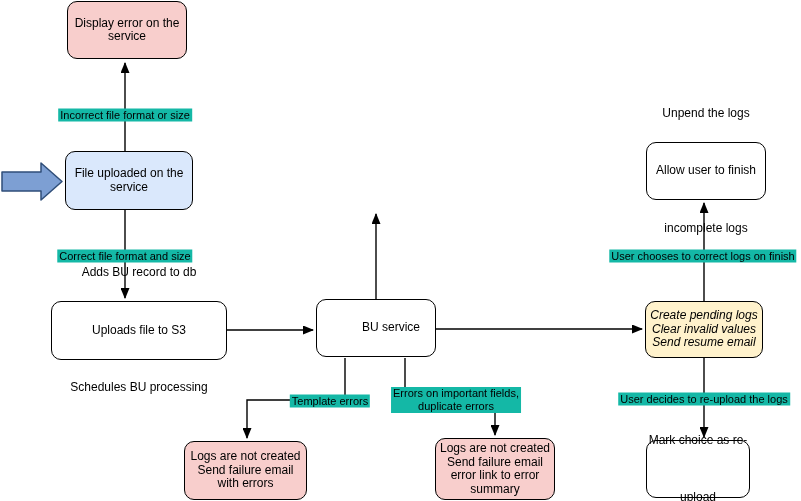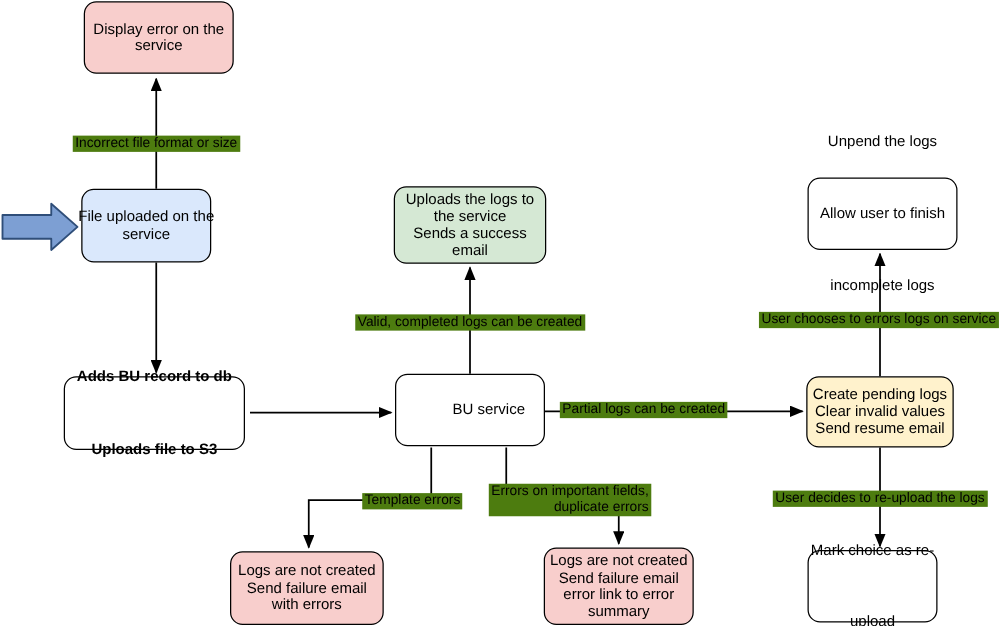--- a/index.html
+++ b/index.html
@@ -30,31 +30,31 @@
     font-size: 12px;
     line-height: 13.5px;
     color: #000000;
     z-index: 2;
     padding: 2px;
   }
   .node span { display: block; white-space: nowrap; }
   .fill-pink   { background: #F8CECC; }
   .fill-blue   { background: #DAE8FC; }
   .fill-green  { background: #D5E8D4; }
-  .fill-yellow { background: #FFF2CC; }
+  .fill-yellow { background: #FFF2CC; font-style: italic; }
   .fill-white  { background: #FFFFFF; gap: 44px; }
   .edge-label {
     position: absolute;
     transform: translate(-50%, -50%);
-    background: #4d7c0f;
+    background: #14b8a6;
     font-size: 11px;
     line-height: 13px;
     color: #000000;
     white-space: nowrap;
-    text-align: right;
+    text-align: center;
     z-index: 3;
     padding: 0 2px;
   }
   .edge-label span { display: block; }
 </style>
 </head>
 <body>
 
 <div id="canvas">
 
@@ -76,36 +76,31 @@
       <path d="M704,358 L704,437" marker-end="url(#arrow)"></path>
     </g>
     <polygon points="2,172 41,172 41,163 62,181.5 41,200 41,191 2,191" fill="#7D9FD3" stroke="#2F4E79" stroke-width="1.5" stroke-linejoin="round"></polygon>
   </svg>
 
   <div class="node fill-pink" style="left:67px; top:1px; width:120px; height:58px;">
     <span>Display error on the</span>
     <span>service</span>
   </div>
 
-  <div class="node fill-blue" style="left:65px; top:151px; width:104px; height:59px;">
+  <div class="node fill-blue" style="left:65px; top:151px; width:128px; height:59px;">
     <span>File uploaded on the</span>
     <span>service</span>
   </div>
 
-  <div class="node fill-white" style="left:51px; top:301px; width:145px; height:59px;font-weight:bold;">
+  <div class="node fill-white" style="left:51px; top:301px; width:176px; height:59px;">
     <span>Adds BU record to db</span>
     <span>Uploads file to S3</span>
+    <span>Schedules BU processing</span>
   </div>
 
-  <div class="node fill-green" style="left:315px; top:149px; width:122px; height:62px;">
-    <span>Uploads the logs to</span>
-    <span>the service</span>
-    <span>Sends a success</span>
-    <span>email</span>
-  </div>
 
   <div class="node fill-white" style="left:316px; top:299px; width:120px; height:58px;padding-left:32px;">
     <span>BU service</span>
   </div>
 
   <div class="node fill-yellow" style="left:645px; top:301px; width:118px; height:57px;">
     <span>Create pending logs</span>
     <span>Clear invalid values</span>
     <span>Send resume email</span>
   </div>
@@ -129,29 +124,28 @@
 
   <div class="node fill-pink" style="left:435px; top:438px; width:120px; height:62px;">
     <span>Logs are not created</span>
     <span>Send failure email</span>
     <span>error link to error</span>
     <span>summary</span>
   </div>
 
   <div class="edge-label" style="left:125px; top:115px;">Incorrect file format or size</div>
 
+  <div class="edge-label" style="left:125px; top:256px;">Correct file format and size</div>
 
-  <div class="edge-label" style="left:376px; top:258px;">Valid, completed logs can be created</div>
 
-  <div class="edge-label" style="left:515px; top:328px;">Partial logs can be created</div>
 
   <div class="edge-label" style="left:330px; top:401px;">Template errors</div>
 
   <div class="edge-label" style="left:456px; top:400px;">
     <span>Errors on important fields,</span>
     <span>duplicate errors</span>
   </div>
 
-  <div class="edge-label" style="left:703px; top:256px;">User chooses to errors logs on service</div>
+  <div class="edge-label" style="left:703px; top:256px;">User chooses to correct logs on finish</div>
 
   <div class="edge-label" style="left:704px; top:399px;">User decides to re-upload the logs</div>
 
 </div>
 
 </body></html>

